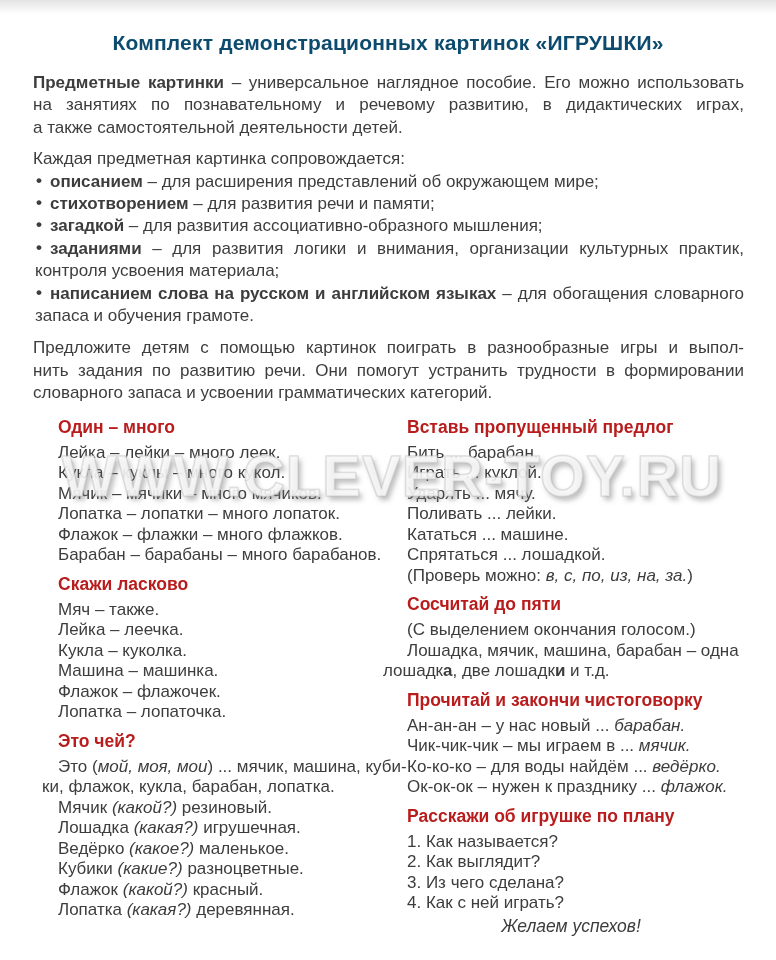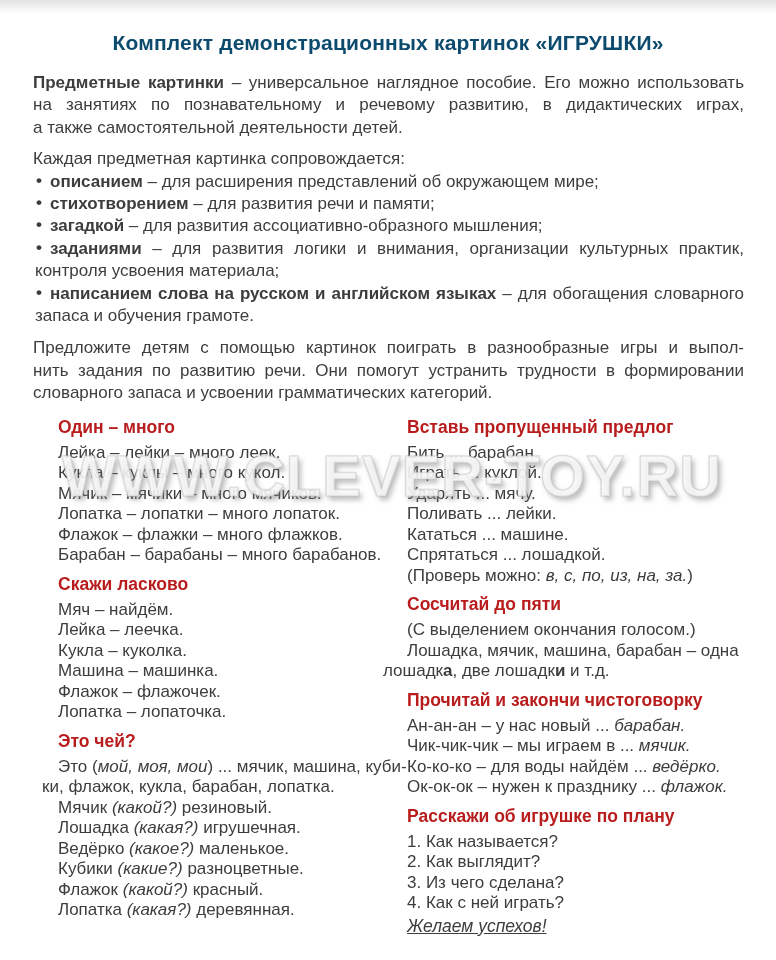--- a/index.html
+++ b/index.html
@@ -41,23 +41,22 @@
   .col-right .bl-heading:first-child{margin-top:0;}
   .bl-space{height:9px;}
   .bl-space.s10{height:10px;}
   .jl{text-align:justify;text-align-last:justify;}
   .bl-bullet{position:relative;padding-left:17px;}
   .bl-bullet .dot{position:absolute;left:3px;top:-1px;font-weight:700;}
   .cont{margin-left:2px;}
   .out16{margin-left:-16px;}
   .out24{margin-left:-24px;}
   .sign{
-    text-align:left;margin-top:2px;margin-right:15px;
+    text-align:center;margin-top:2px;margin-right:15px;
     font-size:17.5px;
-    text-decoration:underline;
   }
   .b{font-weight:700;}
   .i{font-style:italic;}
   .watermark{
     position:absolute;top:442px;left:4px;width:776px;
     text-align:center;white-space:nowrap;
     font-size:58px;font-weight:700;letter-spacing:1px;
     color:rgba(255,255,255,0.82);
     -webkit-text-stroke:1.5px rgba(195,195,195,0.45);
     text-shadow:3px 4px 5px rgba(125,125,125,0.5), 0 0 2px rgba(160,160,160,0.35);
@@ -91,21 +90,21 @@
   <div class="columns">
     <div class="col-left">
         <div class="bl-heading"><span>Один – много</span></div>
         <div class="bl-line"><span>Лейка – лейки – много леек.</span></div>
         <div class="bl-line"><span>Кукла – куклы – много кукол.</span></div>
         <div class="bl-line"><span>Мячик – мячики – много мячиков.</span></div>
         <div class="bl-line"><span>Лопатка – лопатки – много лопаток.</span></div>
         <div class="bl-line"><span>Флажок – флажки – много флажков.</span></div>
         <div class="bl-line"><span>Барабан – барабаны – много барабанов.</span></div>
         <div class="bl-heading"><span>Скажи ласково</span></div>
-        <div class="bl-line"><span>Мяч – найдём.</span></div>
+        <div class="bl-line"><span>Мяч – также.</span></div>
         <div class="bl-line"><span>Лейка – леечка.</span></div>
         <div class="bl-line"><span>Кукла – куколка.</span></div>
         <div class="bl-line"><span>Машина – машинка.</span></div>
         <div class="bl-line"><span>Флажок – флажочек.</span></div>
         <div class="bl-line"><span>Лопатка – лопаточка.</span></div>
         <div class="bl-heading"><span>Это чей?</span></div>
         <div class="bl-line"><span>Это (</span><span class="i">мой, моя, мои</span><span>) ... мячик, машина, куби-</span></div>
         <div class="bl-line out16"><span>ки, флажок, кукла, барабан, лопатка.</span></div>
         <div class="bl-line"><span>Мячик </span><span class="i">(какой?)</span><span> резиновый.</span></div>
         <div class="bl-line"><span>Лошадка </span><span class="i">(какая?)</span><span> игрушечная.</span></div>

